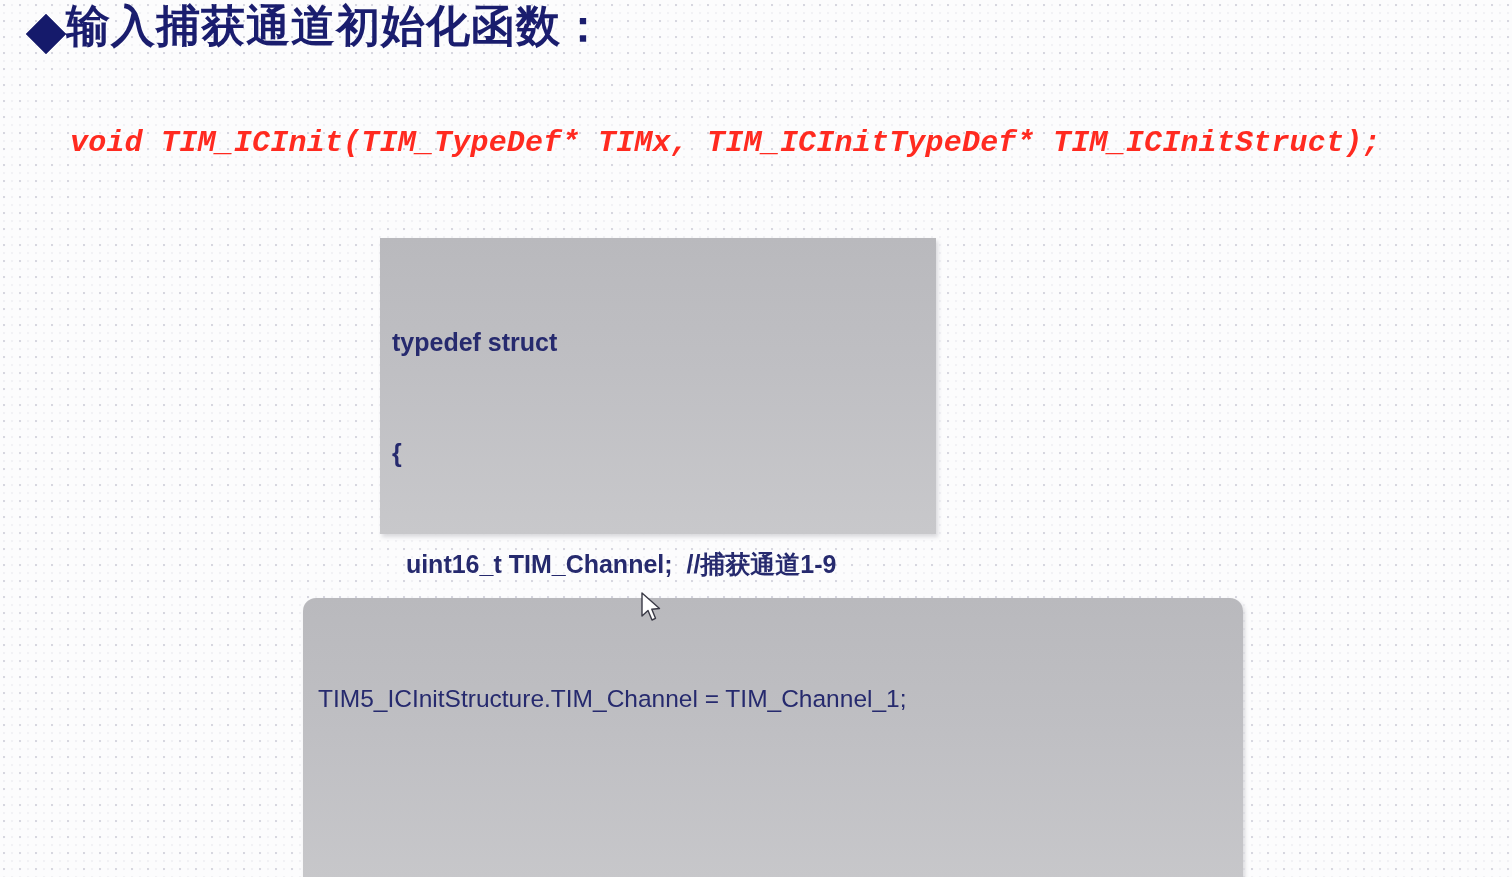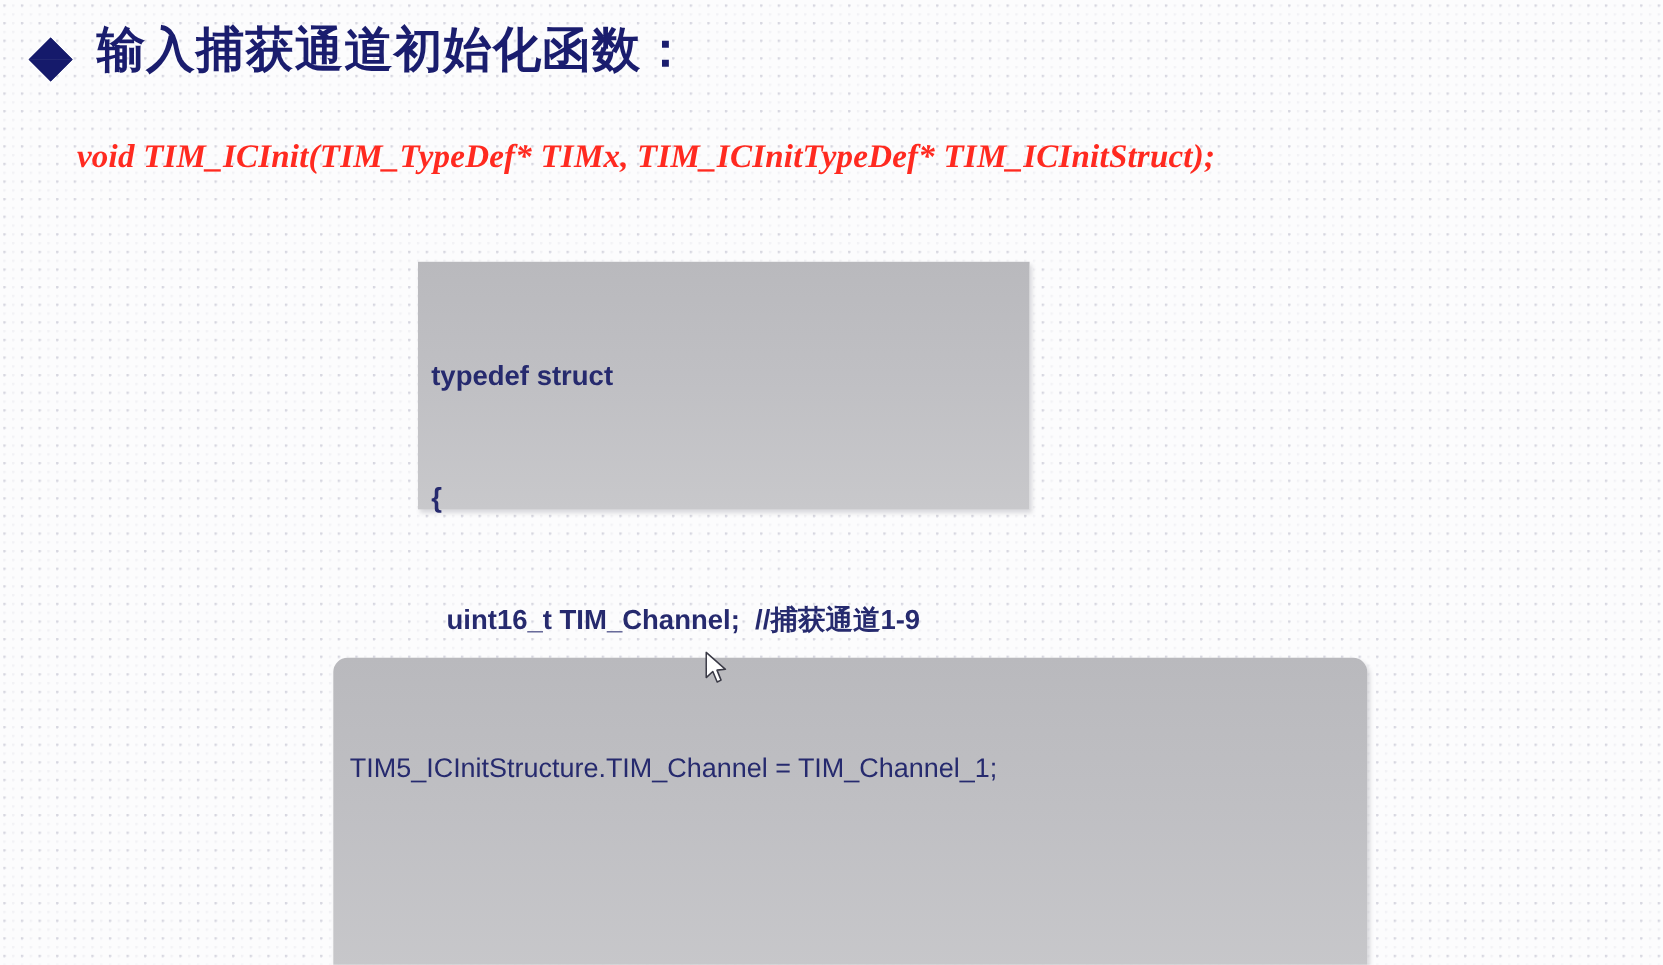--- a/index.html
+++ b/index.html
@@ -24,24 +24,23 @@
       radial-gradient(circle at 1px 1px, rgba(120,120,150,0.22) 1px, rgba(255,255,255,0) 1.6px),
       radial-gradient(circle at 1px 1px, rgba(150,150,175,0.10) 1px, rgba(255,255,255,0) 1.6px);
     background-size: 16px 16px, 8px 8px;
     background-position: 3px 4px, 3px 4px;
   }
 
   
   #heading {
     position: absolute;
     left: 26px;
-    top: 24px;
+    top: 4px;
     display: flex;
     align-items: center;
-    gap: 22px;
     white-space: nowrap;
     text-align: right;
   }
   #bullet-diamond {
     width: 0;
     height: 0;
     border: 20px solid transparent;
     border-bottom-color: #151a6b;
     position: relative;
     top: -12px;
@@ -64,21 +63,21 @@
     color: #1a1d6e;
     letter-spacing: 1px;
     line-height: 1;
   }
 
   
   #prototype {
     position: absolute;
     left: 70px;
     top: 126px;
-    font-family: Liberation Serif, serif;
+    font-family: Liberation Mono, monospace;
     font-style: italic;
     font-weight: 700;
     font-size: 30px;
     color: #ff2a20;
     white-space: nowrap;
     letter-spacing: 0.2px;
   }
 
   
   .code-panel {
@@ -91,21 +90,21 @@
   }
   .code-line {
     white-space: pre;
   }
 
   
   #struct-panel {
     left: 380px;
     top: 238px;
     width: 556px;
-    height: 225px;
+    height: 296px;
     padding: 12px 0 0 12px;
     box-sizing: border-box;
     font-size: 25px;
     line-height: 37px;
     font-weight: 600;
   }
 
   
   #usage-panel {
     left: 303px;

